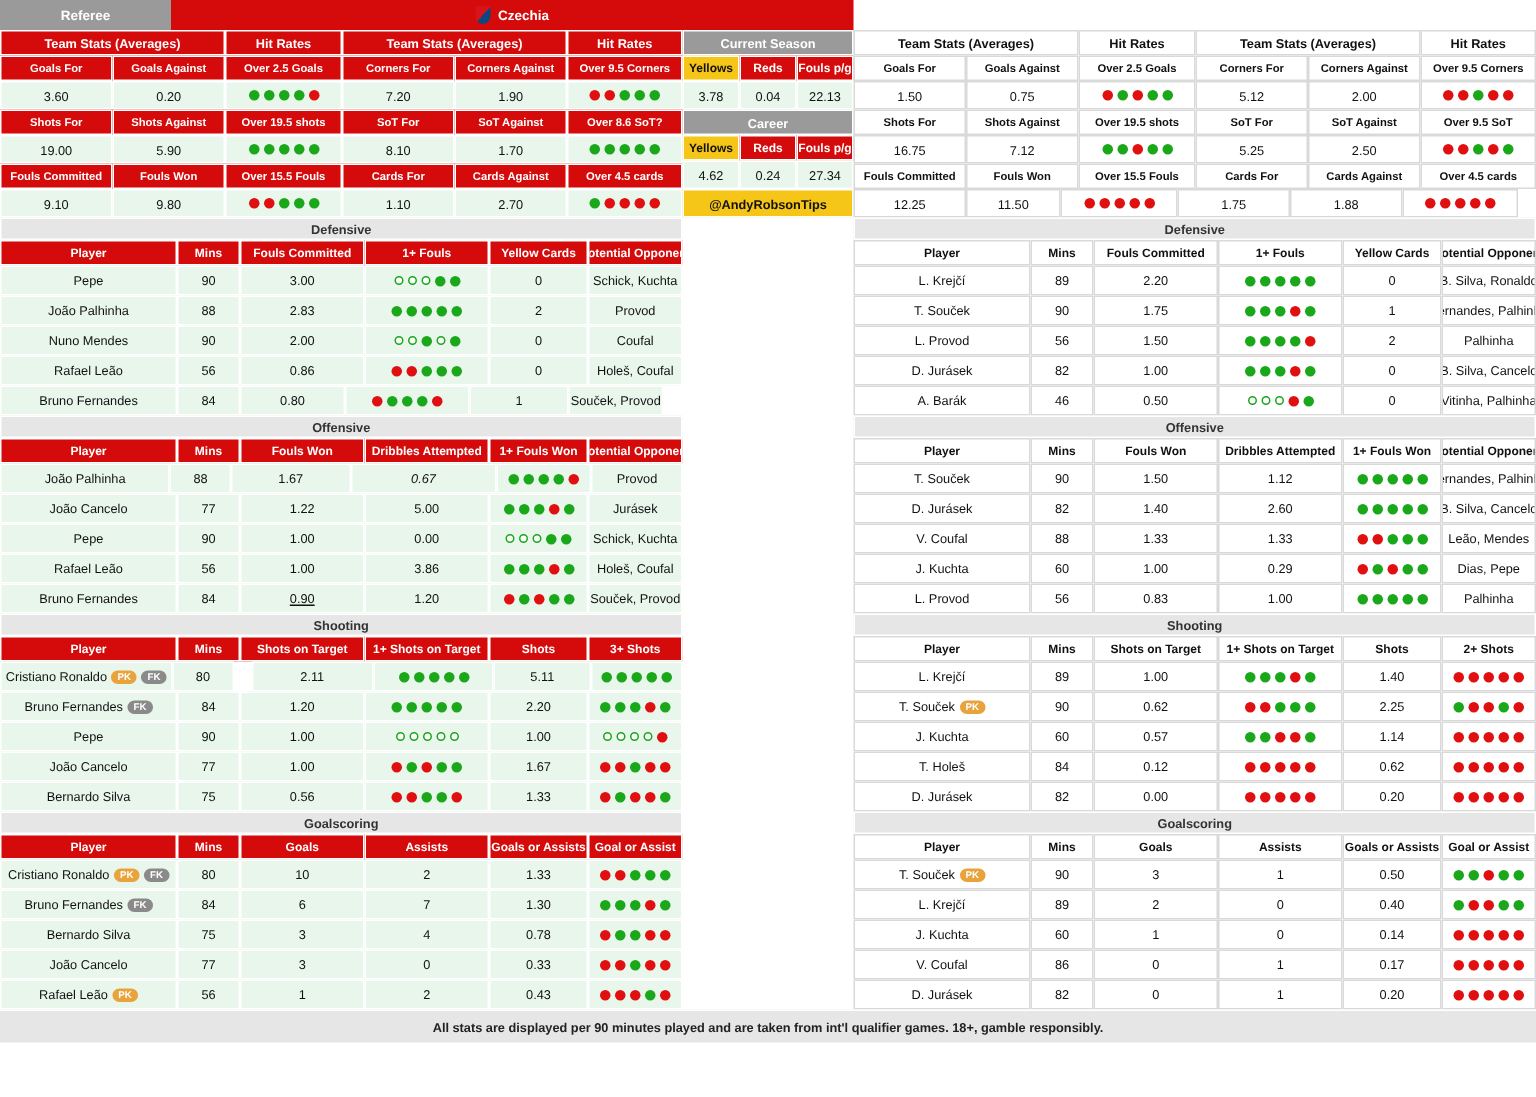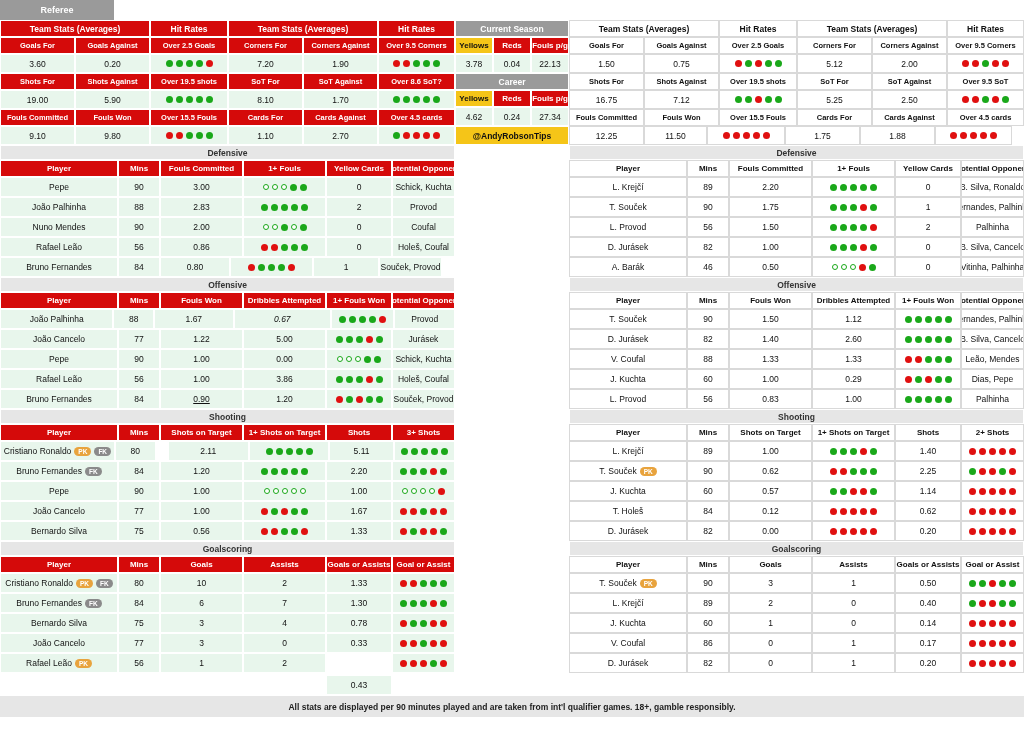--- a/index.html
+++ b/index.html
@@ -138,20 +138,24 @@
     border-top: 1px solid #fff;
   }
 </style>
 </head>
 <body>
 
 <div class="page">
 
   <div class="top-header">
     <div class="th-mid">Referee</div>
+    <div class="th-team">
+      <span class="crest cz"></span>
+      <span>Czechia</span>
+    </div>
   </div>
 
   <div class="stats-band">
 
     <div class="side">
       <div class="row">
         <div class="cell hdr" style="width:150px">Team Stats (Averages)</div>
         <div class="cell hdr" style="width:78px">Hit Rates</div>
         <div class="cell hdr" style="width:150px">Team Stats (Averages)</div>
         <div class="cell hdr" style="width:77px">Hit Rates</div>
@@ -1190,21 +1194,21 @@
             </div>
           </div>
           <div class="prow">
             <div class="pcell name-cell" style="width: 118px;">
               <span>Rafael Leão</span>
               <span class="pk">PK</span>
             </div>
             <div class="pcell" style="width: 42px;">56</div>
             <div class="pcell" style="width: 83px;">1</div>
             <div class="pcell" style="width: 83px;">2</div>
-            <div class="pcell" style="width: 66px; margin-top: 22px;">0.43</div>
+            <div class="pcell" style="width: 66px;">0.43</div>
             <div class="pcell" style="width: 63px;">
               <div class="dots">
                 <span class="dot r"></span>
                 <span class="dot r"></span>
                 <span class="dot r"></span>
                 <span class="dot g"></span>
                 <span class="dot r"></span>
               </div>
             </div>
           </div>

